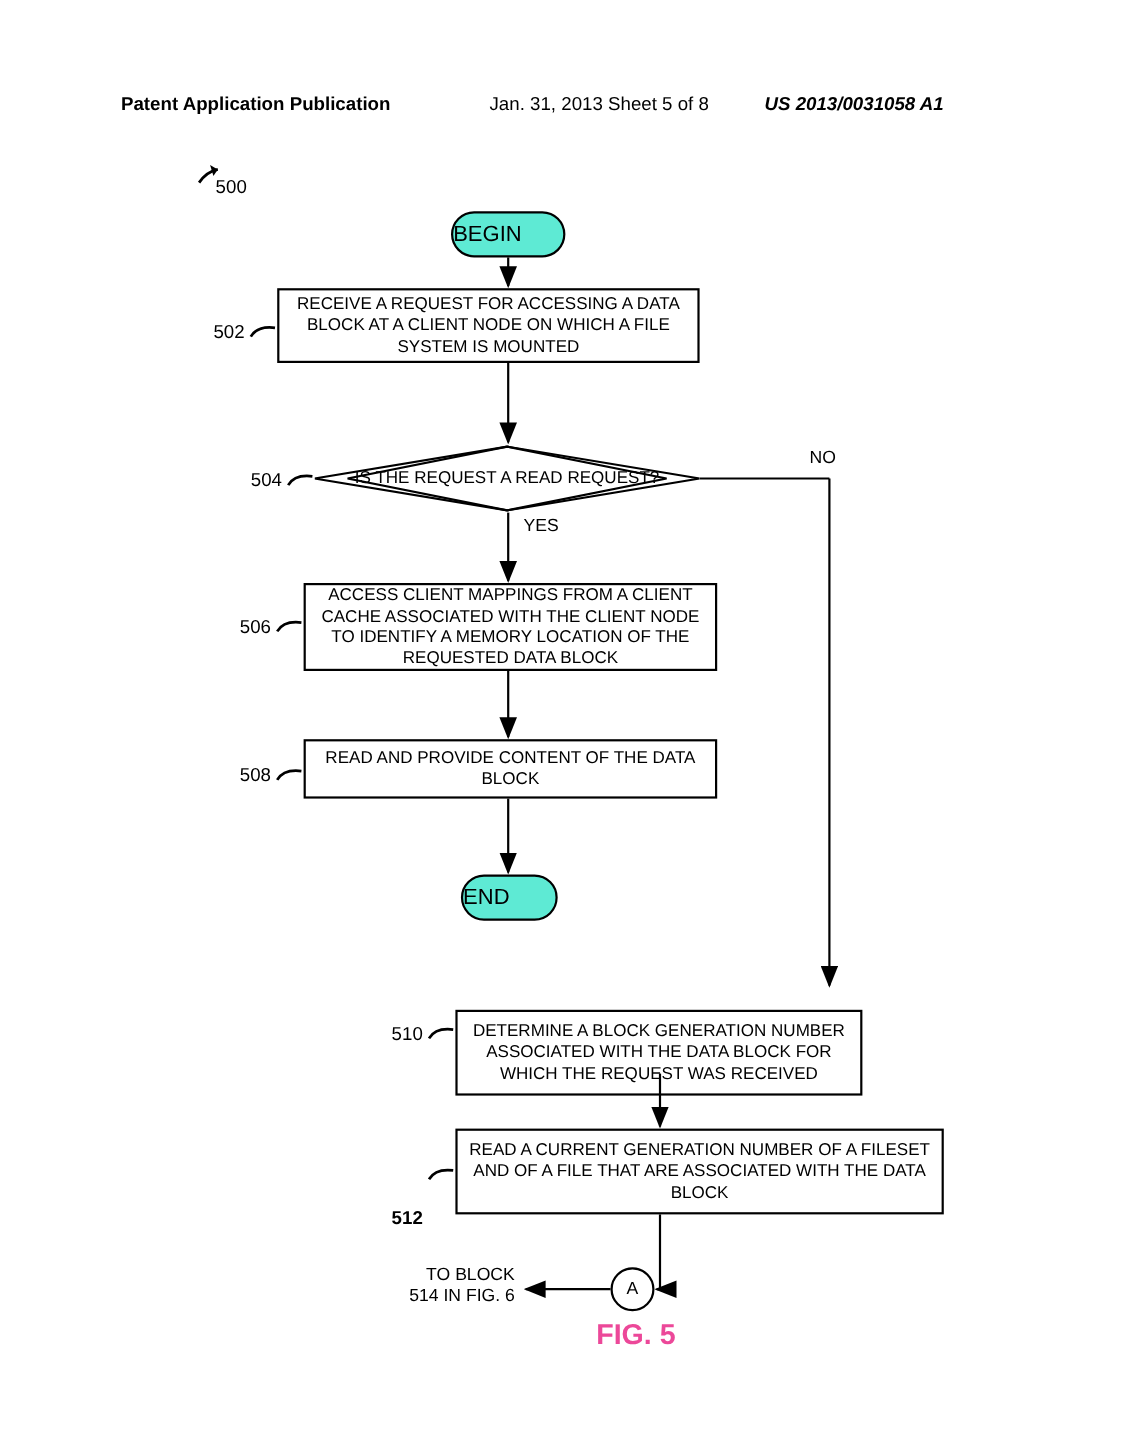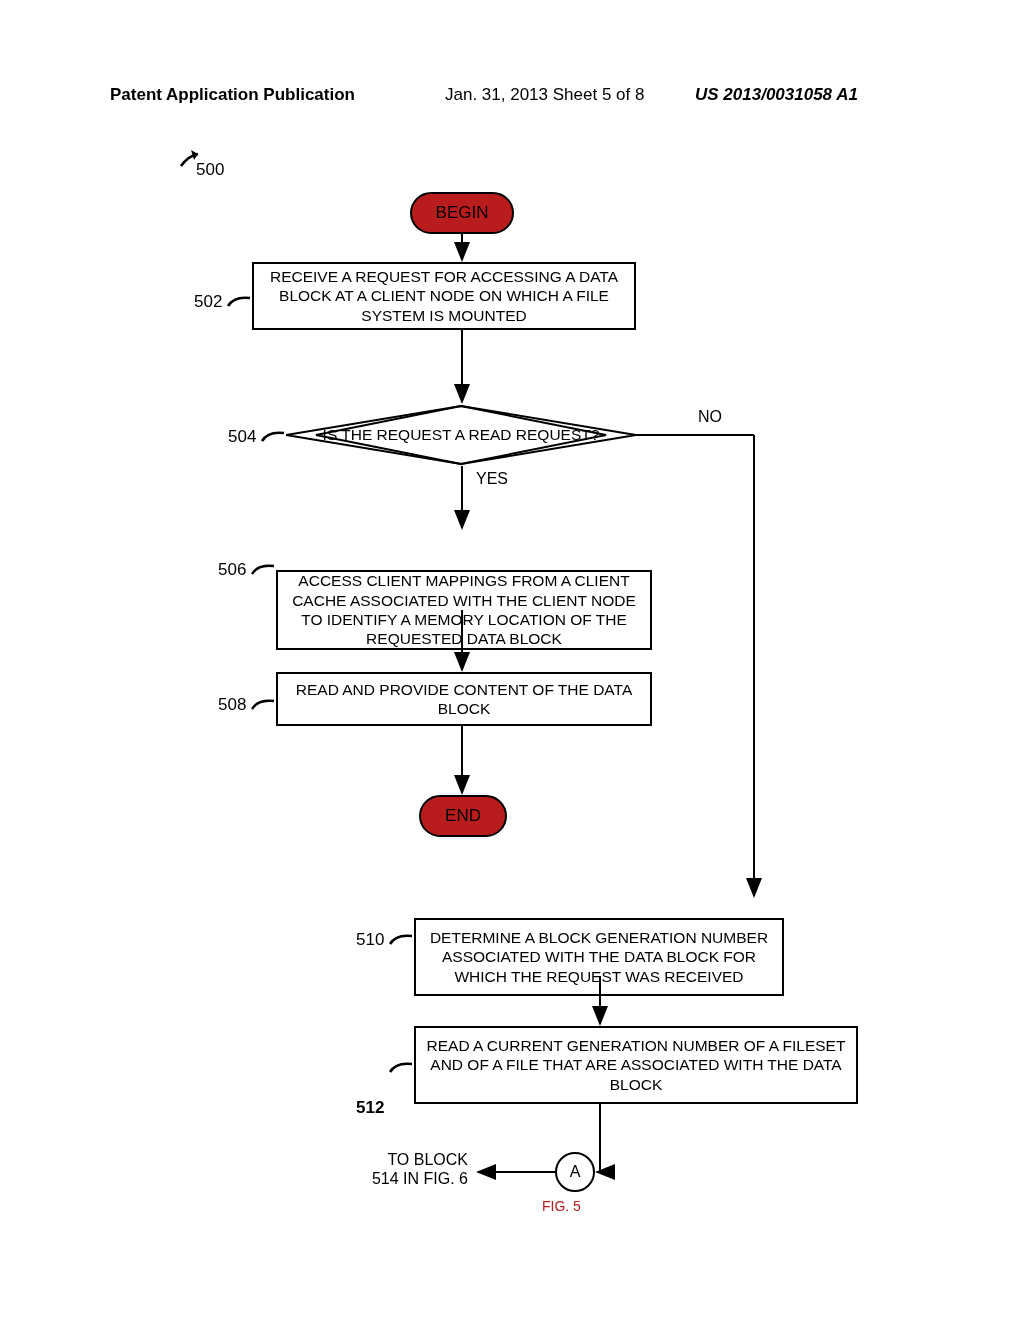--- a/index.html
+++ b/index.html
@@ -35,26 +35,25 @@
   }
   .start-arrow {
     position: absolute;
     width: 30px;
     height: 30px;
   }
   .terminator {
     position: absolute;
     border: 2px solid #000;
     border-radius: 24px;
-    background: #b91c1c;
+    background: #5eead4;
     text-align: center;
-    font-size: 17px;
+    font-size: 20px;
     display: flex;
     align-items: center;
-    justify-content: center;
   }
   .process {
     position: absolute;
     border: 2px solid #000;
     background: #fff;
     text-align: center;
     font-size: 15.5px;
     line-height: 1.25;
     display: flex;
     align-items: center;
@@ -82,22 +81,23 @@
     border: 2px solid #000;
     border-radius: 50%;
     background: #fff;
     display: flex;
     align-items: center;
     justify-content: center;
     font-size: 16px;
   }
   .fig-caption {
     position: absolute;
-    font-size: 14px;
-    color: #b91c1c;
+    font-size: 26px;
+    color: #ec4899;
+    font-weight: bold;
   }
   .to-block {
     position: absolute;
     font-size: 16px;
     text-align: right;
     line-height: 1.2;
   }
   svg.flow-lines {
     position: absolute;
     left: 0; top: 0;
@@ -138,28 +138,28 @@
     <path d="M 2 14 Q 8 4 24 6" stroke="#000" stroke-width="2.5" fill="none"></path>
   </svg>
   <div class="decision-wrap" style="left:286px; top:404px; width:350px; height:62px;">
     <svg width="350" height="62" viewBox="0 0 350 62">
       <polygon points="30,31 175,2 320,31 175,60" fill="#fff" stroke="#000" stroke-width="2"></polygon>
       <polygon points="0,31 30,31 30,31" fill="none"></polygon>
       <polygon points="0,31 175,2 350,31 175,60" fill="none" stroke="#000" stroke-width="2"></polygon>
     </svg>
     <div class="decision-text">IS THE REQUEST A READ REQUEST?</div>
   </div>
-  <div class="label" style="left:698px; top:408px;">NO</div>
+  <div class="label" style="left:736px; top:408px;">NO</div>
   <div class="label" style="left:476px; top:470px;">YES</div>
 
   <div class="ref-num" style="left:218px; top:560px;">506</div>
   <svg class="leader-curve" style="left:250px; top:560px;" viewBox="0 0 26 16">
     <path d="M 2 14 Q 8 4 24 6" stroke="#000" stroke-width="2.5" fill="none"></path>
   </svg>
-  <div class="process" style="left:276px; top:530px; width:376px; height:80px;margin-top:40px;">
+  <div class="process" style="left:276px; top:530px; width:376px; height:80px;">
     <span>ACCESS CLIENT MAPPINGS FROM A CLIENT CACHE ASSOCIATED WITH THE CLIENT NODE TO IDENTIFY A MEMORY LOCATION OF THE REQUESTED DATA BLOCK</span>
   </div>
 
   <div class="ref-num" style="left:218px; top:695px;">508</div>
   <svg class="leader-curve" style="left:250px; top:695px;" viewBox="0 0 26 16">
     <path d="M 2 14 Q 8 4 24 6" stroke="#000" stroke-width="2.5" fill="none"></path>
   </svg>
   <div class="process" style="left:276px; top:672px; width:376px; height:54px;">
     <span>READ AND PROVIDE CONTENT OF THE DATA BLOCK</span>
   </div>

